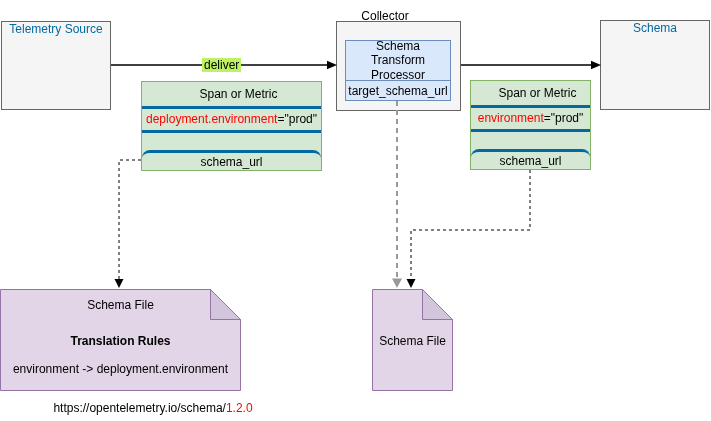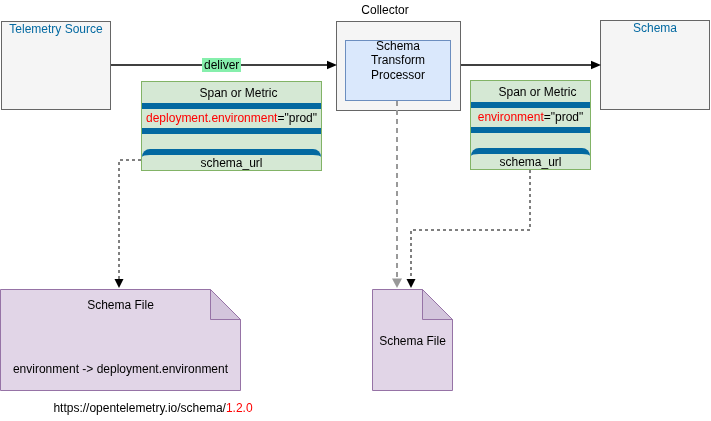--- a/index.html
+++ b/index.html
@@ -17,32 +17,32 @@
     position:absolute;background:#dae8fc;border:1px solid #6c8ebf;
     box-sizing:border-box;z-index:2;display:flex;flex-direction:column;color:#000;
   }
   .proc-title{height:39px;display:flex;align-items:center;justify-content:center;text-align:center;line-height:1.2;padding:0 2px;}
   .proc-field{height:19px;border-top:1px solid #6c8ebf;display:flex;align-items:center;justify-content:center;}
   .rec{
     position:absolute;background:#d5e8d4;border:1px solid #82b366;
     box-sizing:border-box;display:flex;flex-direction:column;z-index:1;color:#000;
   }
   .rec-row{display:flex;align-items:center;justify-content:center;white-space:nowrap;}
-  .rec-row + .rec-row{border-top:6px solid #0369a1;}
+  .rec-row + .rec-row{border-top:3px solid #0369a1;}
   .row-title{height:26px;padding-left:14px;}
   .row-attr{height:22px;}
   .row-empty{height:19px;}
   .row-field{height:18px;border-radius:8px;}
   .doc{position:absolute;z-index:1;}
   .doc-svg{position:absolute;left:0;top:0;}
   .doc-text{position:absolute;left:0;width:100%;text-align:center;line-height:14px;z-index:2;}
   .red{color:#ff0000;}
   .wires{position:absolute;left:0;top:0;z-index:5;pointer-events:none;}
   .wire-label{
-    position:absolute;z-index:6;background:#86efac;padding:0 2px;line-height:14px;z-index:6;
+    position:absolute;z-index:6;background:#bef264;padding:0 2px;line-height:14px;z-index:6;
   }
   .url{position:absolute;top:401px;height:14px;line-height:14px;z-index:1;white-space:nowrap;padding-left:28px;}
 </style>
 </head>
 <body>
 
 <div class="canvas">
 
   <svg class="wires" width="711" height="421">
     <g>
@@ -66,24 +66,25 @@
       <polygon points="411,288 406.5,279 415.5,279" fill="#000000"></polygon>
     </g>
   </svg>
 
   <div class="wire-label" style="left:202px;top:58px;">deliver</div>
 
   <div class="box" style="left:1px;top:21px;width:110px;height:89px;">
     <span>Telemetry Source</span>
   </div>
 
-  <div class="label" style="left:335px;top:3px;width:100px;">Collector</div>
+  <div class="label" style="left:335px;top:9px;width:100px;">Collector</div>
   <div class="box" style="left:336px;top:21px;width:125px;height:90px;"></div>
   <div class="proc" style="left:345px;top:40px;width:106px;height:61px;">
     <div class="proc-title">Schema Transform Processor</div>
+    <div class="proc-field">target_schema_url</div>
   </div>
 
   <div class="box" style="left:600px;top:20px;width:110px;height:90px;">
     <span>Schema</span>
   </div>
 
   <div class="rec" style="left:141px;top:81px;width:181px;height:90px;">
     <div class="rec-row row-title">Span or Metric</div>
     <div class="rec-row row-attr">
       <span class="red">deployment.environment</span>
@@ -102,20 +103,21 @@
     <div class="rec-row row-empty"></div>
     <div class="rec-row row-field">schema_url</div>
   </div>
 
   <div class="doc" style="left:0px;top:289px;width:241px;height:102px;">
     <svg class="doc-svg" width="241" height="102">
       <path d="M0.5,0.5 L210.5,0.5 L240.5,30.5 L240.5,101.5 L0.5,101.5 Z" fill="#e1d5e7" stroke="#9673a6" stroke-width="1"></path>
       <path d="M210.5,0.5 L240.5,30.5 L210.5,30.5 Z" fill="#d3c5dc" stroke="#9673a6" stroke-width="1"></path>
     </svg>
     <div class="doc-text" style="top:9px;">Schema File</div>
+    <div class="doc-text" style="top:45px;"><b>Translation Rules</b></div>
     <div class="doc-text" style="top:73px;">environment -&gt; deployment.environment</div>
   </div>
 
   <div class="doc" style="left:372px;top:289px;width:81px;height:102px;">
     <svg class="doc-svg" width="81" height="102">
       <path d="M0.5,0.5 L50.5,0.5 L80.5,30.5 L80.5,101.5 L0.5,101.5 Z" fill="#e1d5e7" stroke="#9673a6" stroke-width="1"></path>
       <path d="M50.5,0.5 L80.5,30.5 L50.5,30.5 Z" fill="#d3c5dc" stroke="#9673a6" stroke-width="1"></path>
     </svg>
     <div class="doc-text" style="top:45px;">Schema File</div>
   </div>

